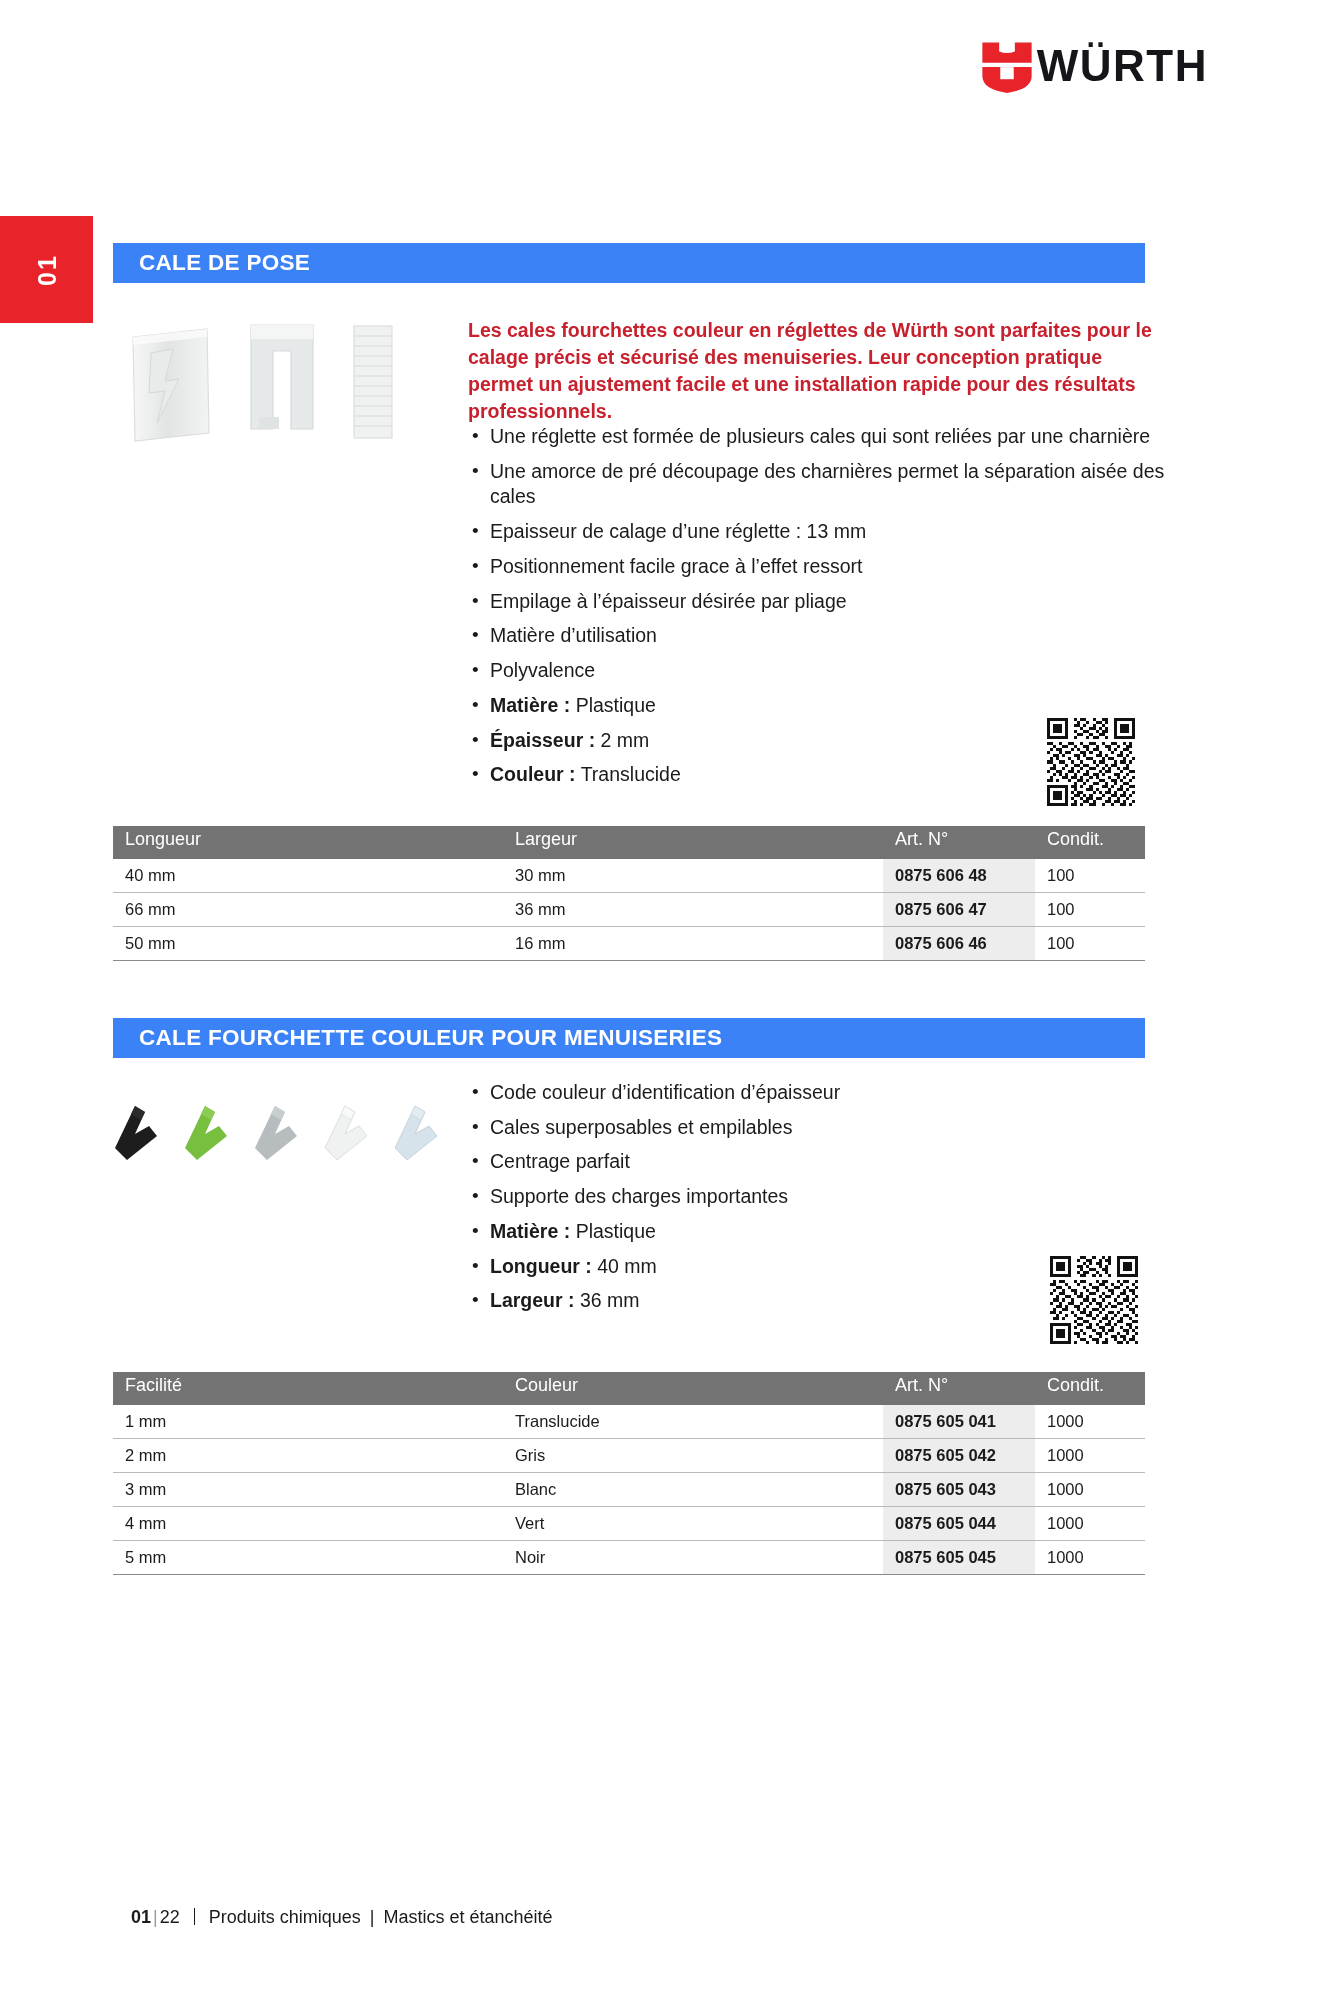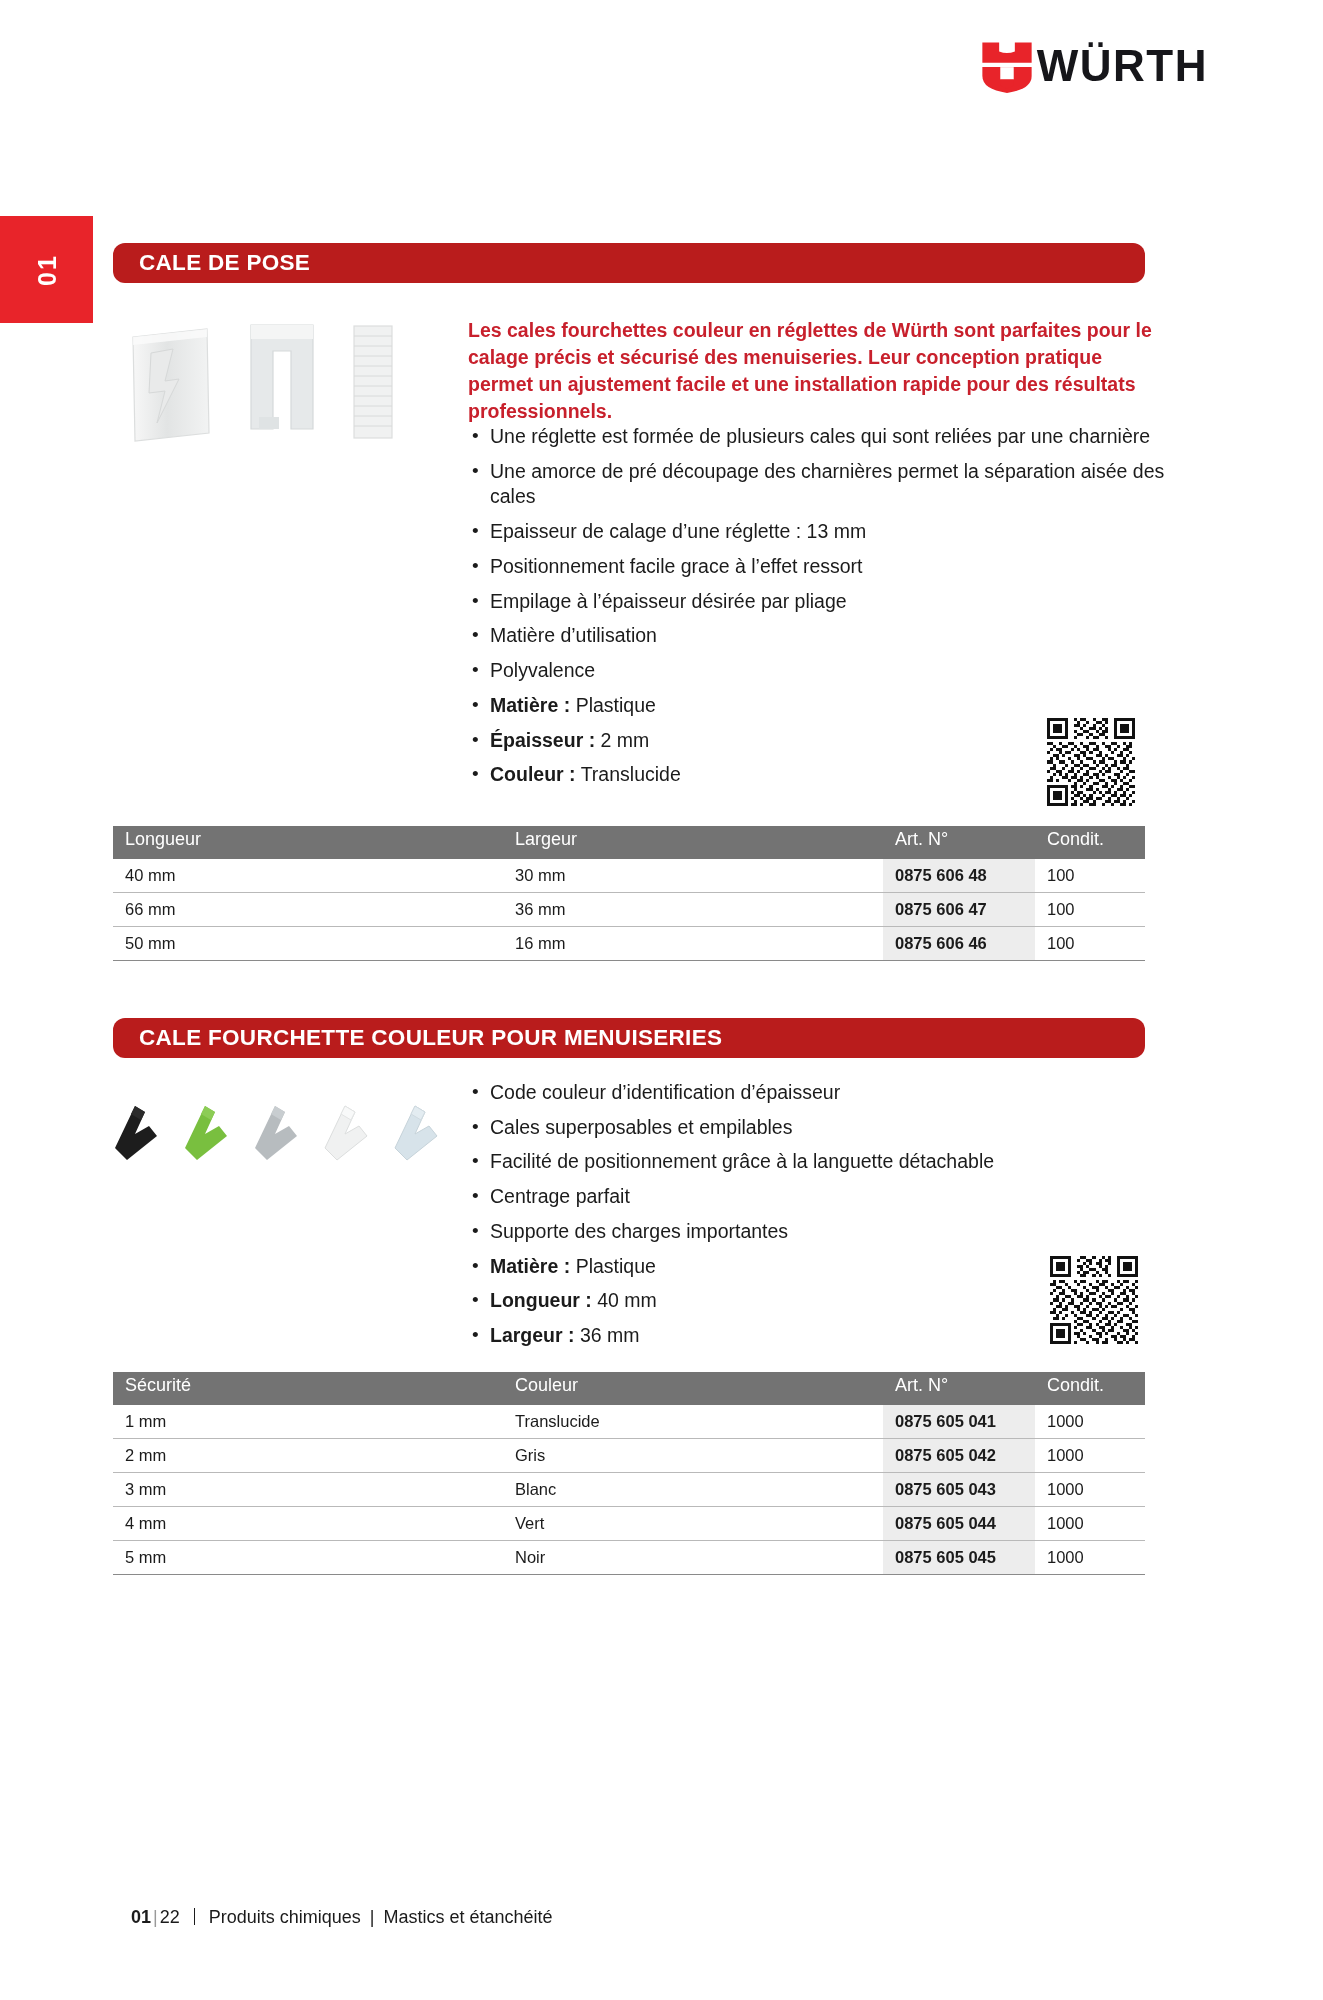--- a/index.html
+++ b/index.html
@@ -56,24 +56,23 @@
     letter-spacing: 2px;
     white-space: nowrap;
   }
 
   
   .section-banner {
     position: absolute;
     left: 113px;
     width: 1032px;
     height: 40px;
-    background: #b91c1c;
+    background: #3b82f6;
     display: flex;
     align-items: center;
-    border-radius: 12px;
   }
   .section-banner span {
     color: #ffffff;
     font-weight: 700;
     font-size: 22.5px;
     letter-spacing: 0.3px;
     margin-left: 26px;
   }
 
   
@@ -533,21 +532,20 @@
     </svg>
     <svg width="66" height="72" viewBox="0 0 66 72">
       <path d="M10 54 L30 12 L40 18 L30 40 L44 32 L52 42 L22 66 Z" fill="#d7e3ea" stroke="#c6d3da"></path>
       <path d="M30 12 L40 18 L36 26 L26 20 Z" fill="#e3ecf1" stroke="#cfdae0"></path>
     </svg>
   </div>
 
   <ul class="feature-list" style="left:468px; top:1080px;">
     <li><span>Code couleur d’identification d’épaisseur</span></li>
     <li><span>Cales superposables et empilables</span></li>
-    <li><span>Facilité de positionnement grâce à la languette détachable</span></li>
     <li><span>Centrage parfait</span></li>
     <li><span>Supporte des charges importantes</span></li>
     <li><b>Matière :</b> <span>Plastique</span></li>
     <li><b>Longueur :</b> <span>40 mm</span></li>
     <li><b>Largeur :</b> <span>36 mm</span></li>
   </ul>
 
   <svg class="qr" style="left:1050px; top:1256px;" viewBox="0 0 29 29" shape-rendering="crispEdges">
     <rect width="29" height="29" fill="#ffffff"></rect>
     <g fill="#111111">
@@ -755,21 +753,21 @@
         <rect x="17" y="28" width="2" height="1"></rect>
       <rect x="22" y="28" width="2" height="1"></rect>
         <rect x="25" y="28" width="1" height="1"></rect>
         <rect x="28" y="28" width="1" height="1"></rect>
     </g>
   </svg>
 
   <table class="spec" style="top:1372px;">
     <thead>
       <tr>
-        <th class="col-a">Sécurité</th>
+        <th class="col-a">Facilité</th>
         <th class="col-b">Couleur</th>
         <th class="col-c art">Art. N°</th>
         <th class="col-d">Condit.</th>
       </tr>
     </thead>
     <tbody>
       <tr>
         <td>1 mm</td>
         <td>Translucide</td>
         <td class="art">0875 605 041</td>

